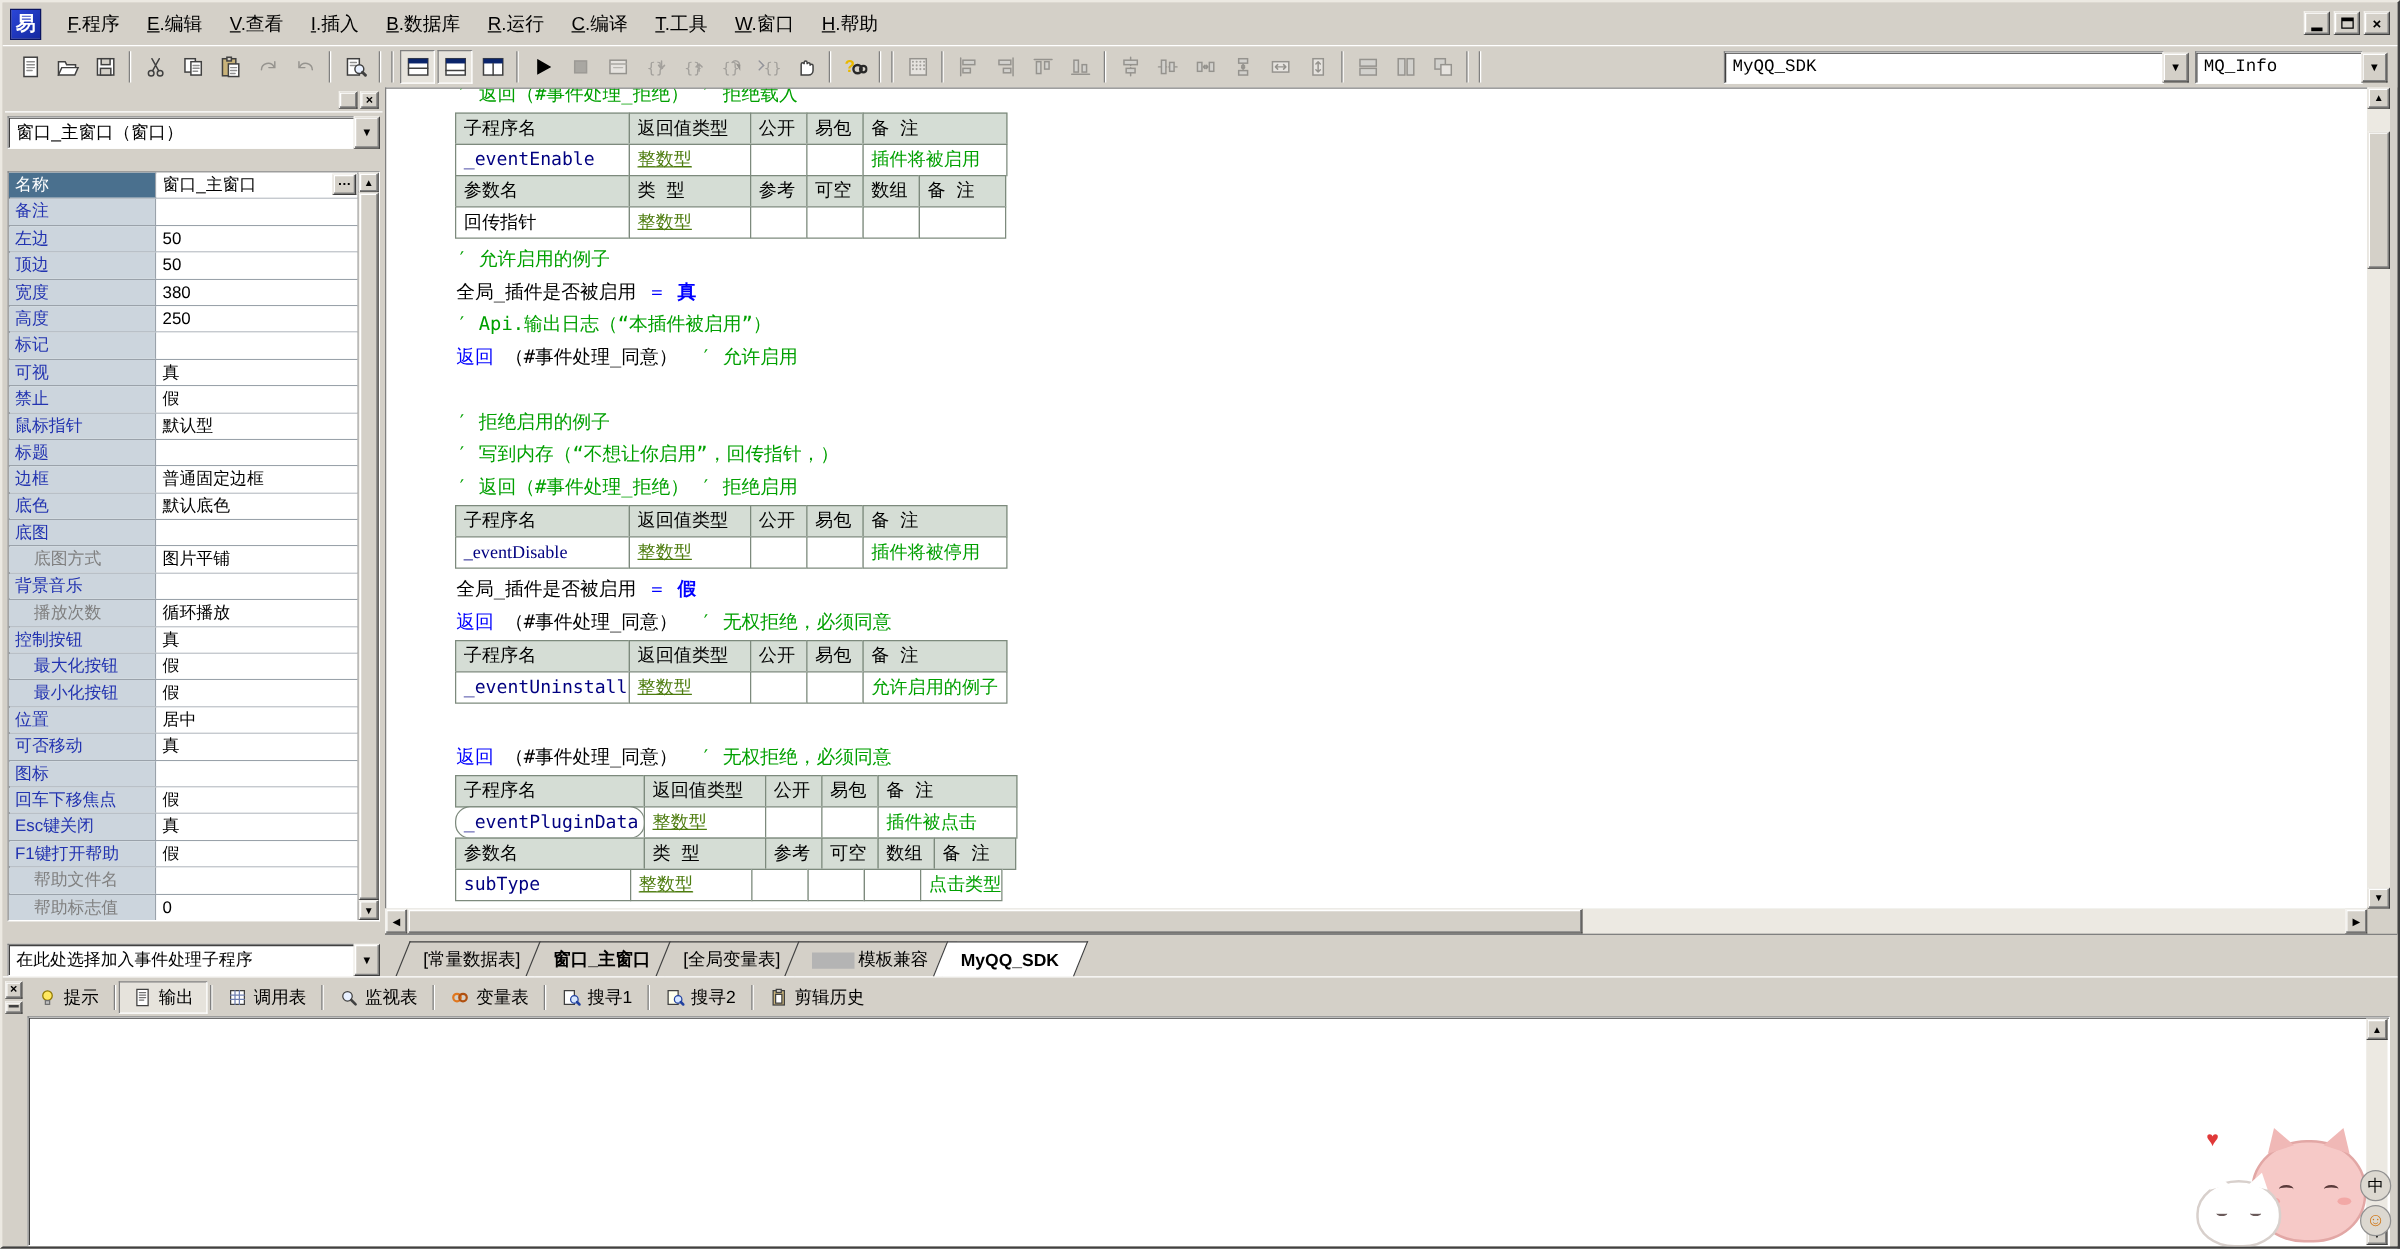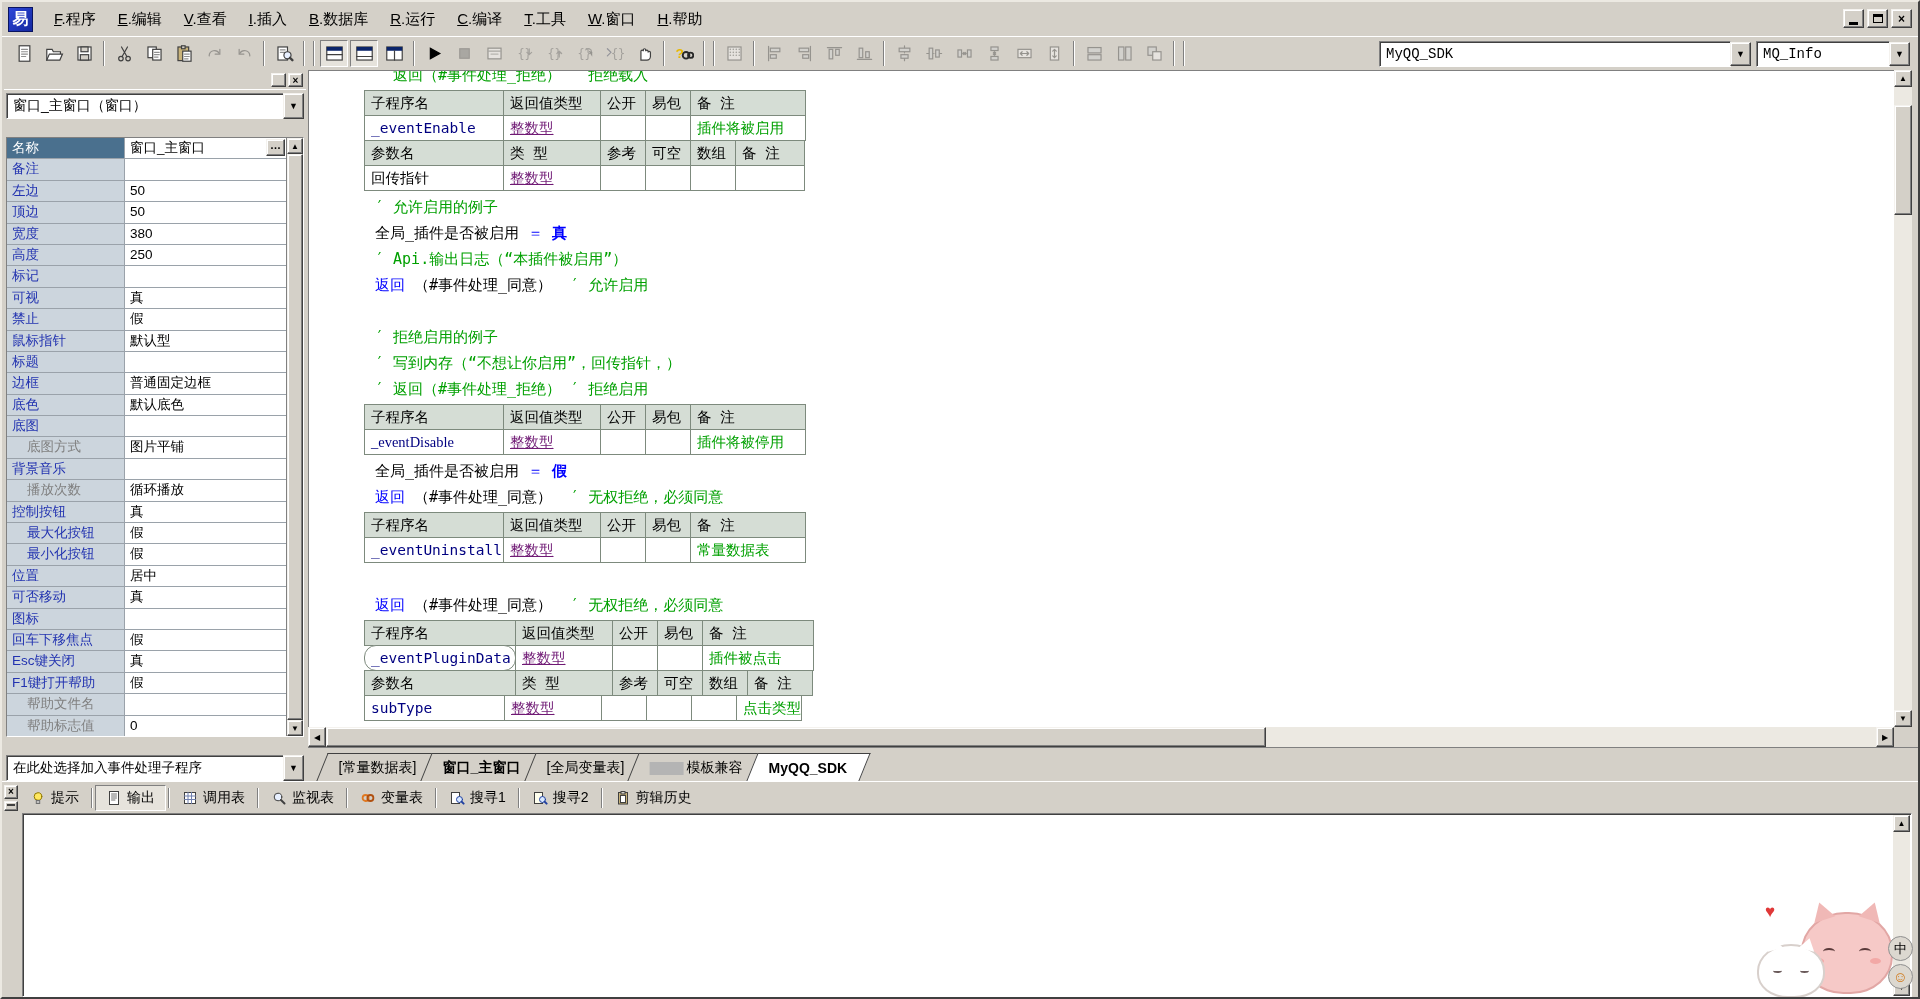--- a/index.html
+++ b/index.html
@@ -46,26 +46,26 @@
   .gridscroll { width:17px; background:#ece9e2; border-left:1px solid #808080; display:flex; flex-direction:column; }
   .sb-arrow { width:100%; height:16px; display:flex; align-items:center; justify-content:center; font-size:8px; color:#000; }
   .sb-thumb { flex:1; margin:0; }
   .eventselect { margin:3px 2px; display:flex; }
   .proptabs { display:flex; margin-top:3px; padding-left:2px;text-align:center; }
   .ptab { height:27px; display:flex; align-items:center; gap:5px; padding:0 10px; font-size:14px; border:1px solid; border-color:#fff #404040 #404040 #fff; background:#d4d0c8; margin-right:2px; border-radius:3px 3px 0 0; }
   .ptab.active { background:#e6e3dc; border-bottom-color:#e6e3dc; font-weight:bold; }
   
   .editor { position:absolute; left:306px; top:68px; width:1586px; height:657px; background:#fff; border-left:1px solid #808080; border-top:1px solid #808080; overflow:hidden; }
   .edcontent { margin-top:-9px; padding-left:56px; font-family:"DejaVu Sans Mono", monospace; font-size:15px; }
-  .line { height:26px; line-height:26px; white-space:pre;margin-left:10px; }
+  .line { height:26px; line-height:26px; white-space:pre; }
   .t-green { color:#00a000; }
   .t-blue { color:#0000ff; }
   .t-bluebold { color:#0000ff; font-weight:bold; }
   .t-navy { color:#000080; }
-  .t-link { color:#701a75; text-decoration:underline; }
+  .t-link { color:#4d7c0f; text-decoration:underline; }
   .t-black { color:#000; }
   .etable { margin:3px 0; }
   .trow { display:flex; }
   .tcell { height:26px; line-height:24px; border:1px solid #7d8a7d; margin-left:-1px; margin-top:-1px; padding:0 6px; font-size:14.5px; white-space:nowrap; overflow:hidden; background:#fff; }
   .trow.hdr .tcell { background:#d5ddd5; color:#000; }
   
   .vscroll { position:absolute; left:1892px; top:68px; width:18px; height:657px; background:#ece9e2; display:flex; flex-direction:column; }
   .hscroll { position:absolute; left:306px; top:725px; width:1586px; height:20px; background:#ece9e2; display:flex; }
   .hs-btn { width:18px; height:20px; display:flex; align-items:center; justify-content:center; font-size:8px; }
   .vs-btn { width:18px; height:17px; display:flex; align-items:center; justify-content:center; font-size:8px; }
@@ -704,21 +704,21 @@
             <div class="tcell t-black" style="width: 98px;">返回值类型</div>
             <div class="tcell t-black" style="width: 46px;">公开</div>
             <div class="tcell t-black" style="width: 46px;">易包</div>
             <div class="tcell t-black" style="width: 116px;">备 注</div>
           </div>
           <div class="trow">
             <div class="tcell t-navy" style="width: 140px;">_eventUninstall</div>
             <div class="tcell t-link" style="width: 98px;">整数型</div>
             <div class="tcell t-black" style="width: 46px;"></div>
             <div class="tcell t-black" style="width: 46px;"></div>
-            <div class="tcell t-green" style="width: 116px;">常量数据表</div>
+            <div class="tcell t-green" style="width: 116px;">允许启用的例子</div>
           </div>
         </div>
         <div class="line"></div>
         <div class="line"><span class="t-blue">返回 </span><span class="t-black">（#事件处理_同意）  </span><span class="t-green">′ 无权拒绝，必须同意</span></div>
         <div class="etable">
           <div class="trow hdr">
             <div class="tcell t-black" style="width: 152px;">子程序名</div>
             <div class="tcell t-black" style="width: 98px;">返回值类型</div>
             <div class="tcell t-black" style="width: 46px;">公开</div>
             <div class="tcell t-black" style="width: 46px;">易包</div>

